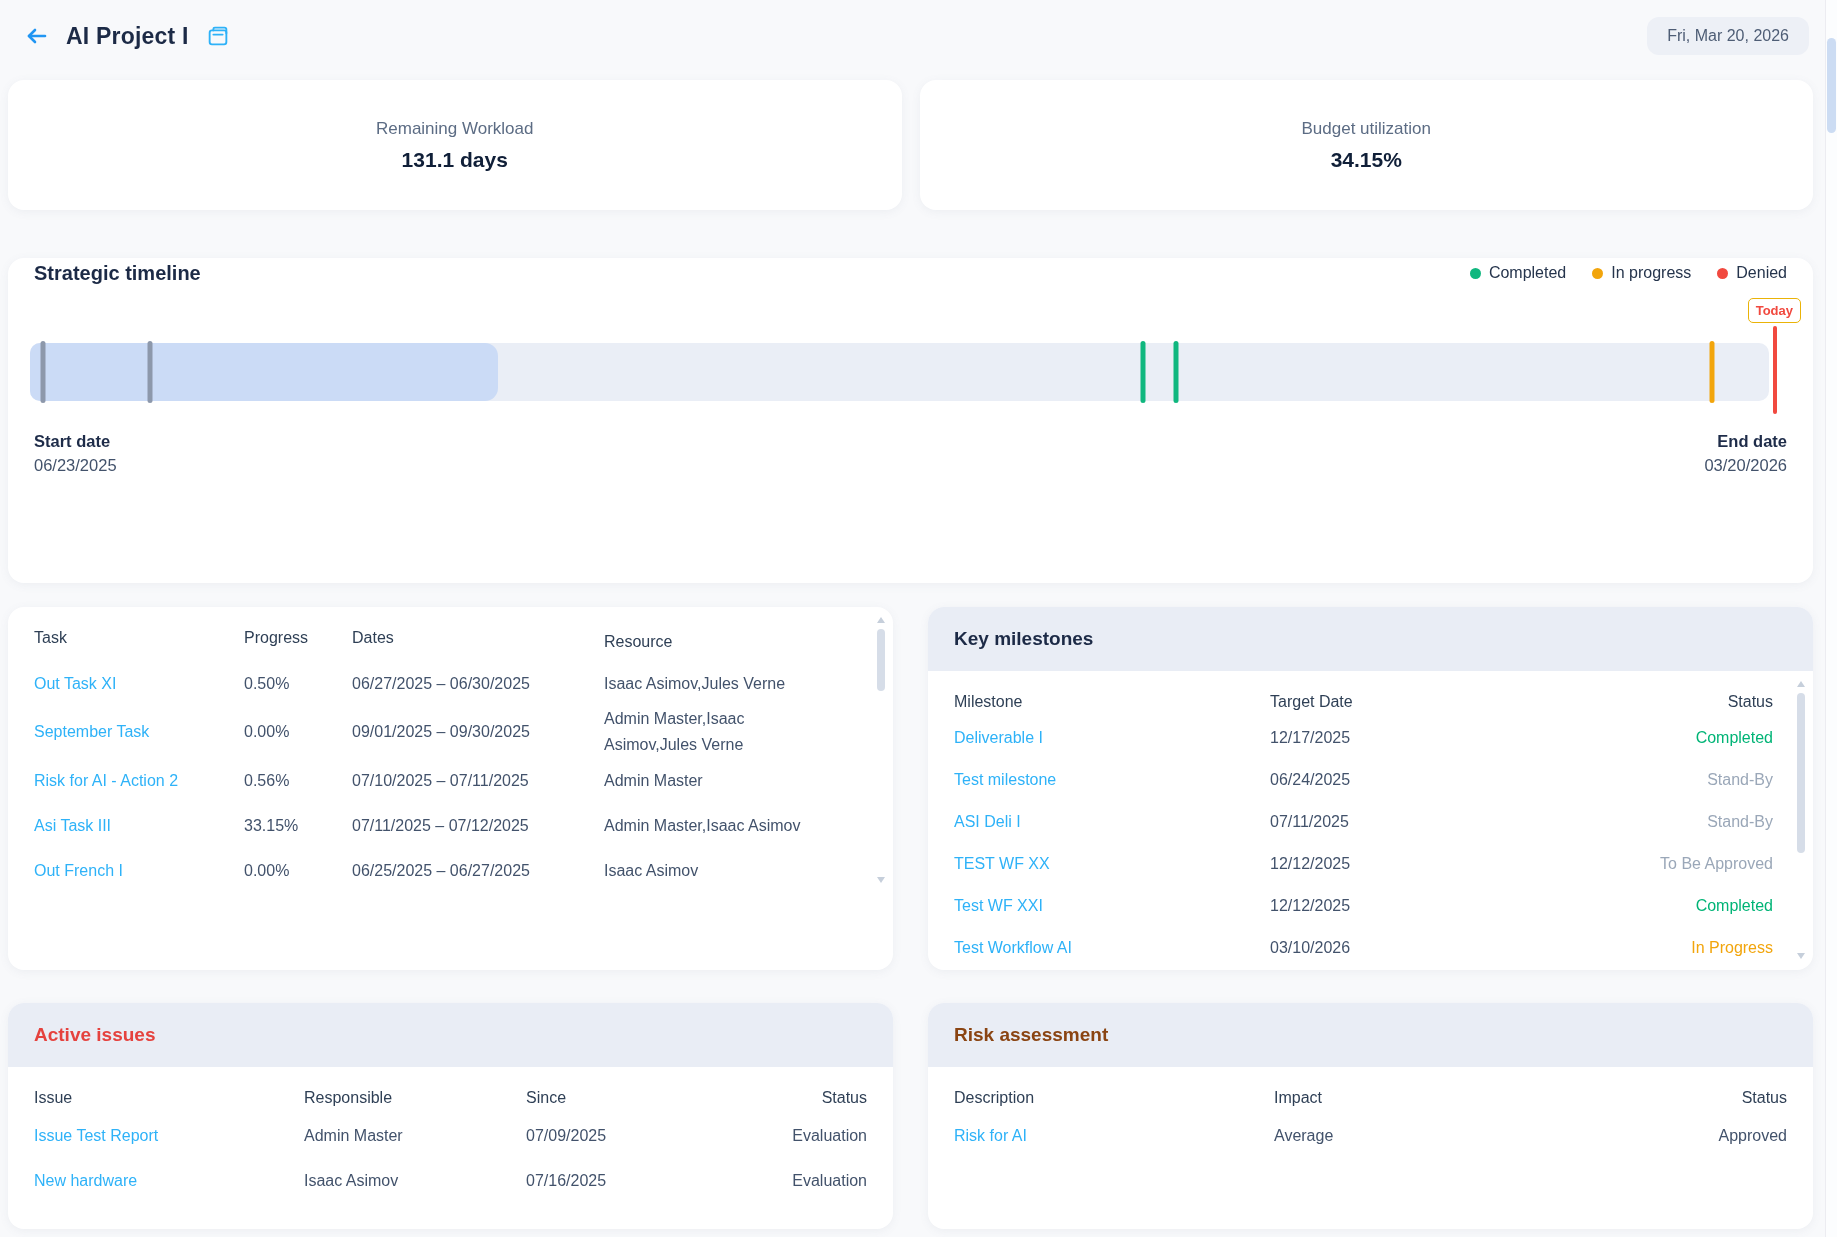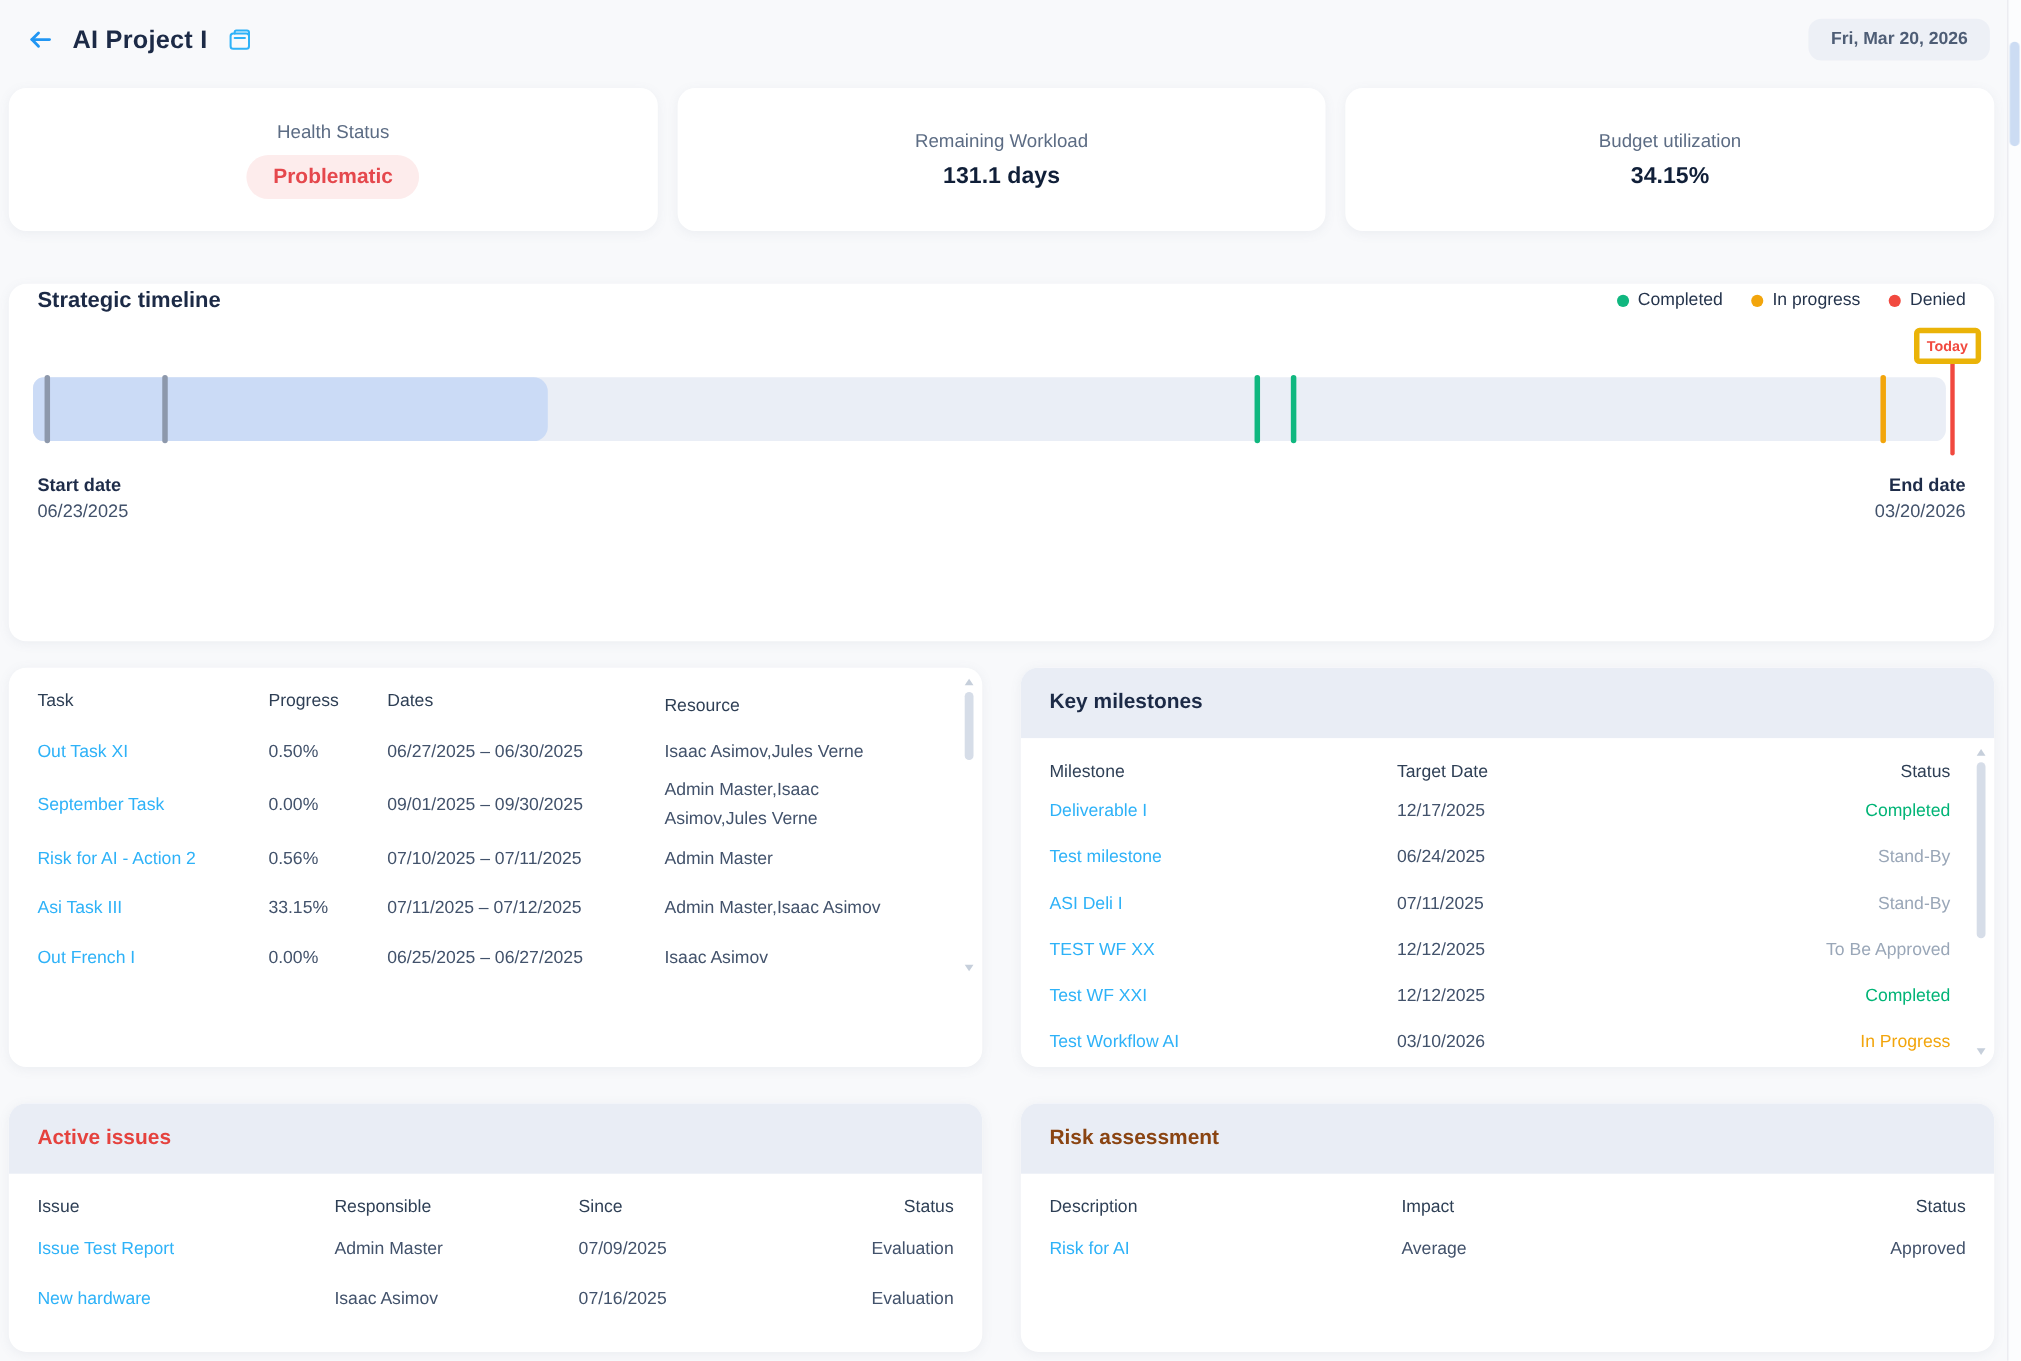--- a/index.html
+++ b/index.html
@@ -10,21 +10,21 @@
     color:#1e2c49;
   }
   .page { width:100%; height:100%; padding:8px 24px 0 8px; position:relative; }
 
   
   .hdr { height:56px; display:flex; align-items:center; justify-content:space-between; padding:0 4px 0 14px; }
   .hdr-left { display:flex; align-items:center; gap:14px; }
   .back-btn { width:30px; height:30px; display:flex; align-items:center; justify-content:center; cursor:pointer; }
   .page-title { font-size:23px; font-weight:700; color:#1c2a46; letter-spacing:.2px; }
   .proj-icon { display:flex; align-items:center; margin-left:2px; cursor:pointer; }
-  .date-badge { background:#edf0f6; color:#4e5d75; font-size:16px; font-weight:700;
+  .date-badge { background:#edf0f6; color:#4e5d75; font-size:16px; font-weight:400;
                 padding:10px 20px; border-radius:12px; }
 
   
   .card { background:#ffffff; border-radius:16px; box-shadow:0 2px 10px rgba(99,115,140,.08); }
 
   
   .kpi-row { display:flex; gap:18px; margin-top:16px; height:130px; }
   .kpi { flex:1; display:flex; flex-direction:column; align-items:center; justify-content:center; gap:9px; }
   .kpi-label { font-size:17px; color:#5c6c84; }
   .kpi-value { font-size:21px; font-weight:700; color:#101f38; }
@@ -35,21 +35,21 @@
   .progress-fill { height:100%; background:#2196f3; border-radius:6px; width:0; }
 
   
   .timeline-card { margin-top:48px; height:325px; padding:0 22px; position:relative; }
   .tl-head { display:flex; justify-content:space-between; align-items:center; margin-top:20px; height:30px; padding:0 4px; }
   .tl-title { font-size:20px; font-weight:700; color:#1c2a46; }
   .legend { display:flex; gap:26px; align-items:center; }
   .legend-item { display:flex; align-items:center; gap:8px; font-size:16px; color:#25344c; }
   .legend-dot { width:11px; height:11px; border-radius:50%; display:inline-block; }
   .tl-area { position:relative; margin-top:26px; height:92px; }
-  .today-flag { position:absolute; top:-16px; right:-10px; background:#fff; border:5px solid #eab308;
+  .today-flag { position:absolute; top:-16px; right:-10px; background:#fff; border:1px solid #eab308;
                 border-radius:5px; color:#f1493f; font-size:13px; font-weight:700; padding:4px 7px; z-index:3; }
   .today-line { position:absolute; top:12px; right:14px; width:4px; height:88px; background:#f1493f; border-radius:2px; z-index:2; }
   .tl-track { position:absolute; top:29px; left:0; right:22px; height:58px; background:#eaeef6; border-radius:10px; }
   .tl-done { position:absolute; left:0; top:0; height:100%; width:0; background:#cbdbf6; border-radius:10px 13px 13px 10px; }
   .tl-marker { position:absolute; top:-2px; height:62px; width:5px; border-radius:3px; transform:translateX(-50%); }
   .tl-dates { display:flex; justify-content:space-between; margin-top:24px; padding:0 4px; }
   .tl-date .lbl { font-size:16.5px; font-weight:700; color:#1e2c49; line-height:23px; }
   .tl-date .val { font-size:16.5px; color:#42526b; line-height:24px; }
   .tl-date.end { text-align:right; }
 
@@ -132,24 +132,20 @@
           <path d="M9 8V6.5A1.5 1.5 0 0 1 10.5 5H21a2 2 0 0 1 2 2v4"></path>
           <path d="M9 12.5h10"></path>
         </svg>
       </span>
     </div>
     <div class="date-badge">Fri, Mar 20, 2026</div>
   </div>
 
   <div class="kpi-row">
     <div class="card kpi">
-      <div class="kpi-label">Health Status</div>
-      <div class="health-pill">Problematic</div>
-    </div>
-    <div class="card kpi">
       <div class="kpi-label">Remaining Workload</div>
       <div class="kpi-value">131.1 days</div>
     </div>
     <div class="card kpi">
       <div class="kpi-label">Budget utilization</div>
       <div class="kpi-value">34.15%</div>
     </div>
   </div>
 
   <div class="card timeline-card">

